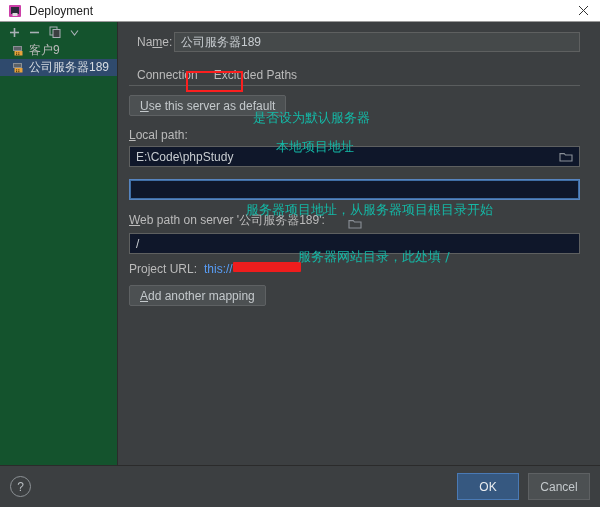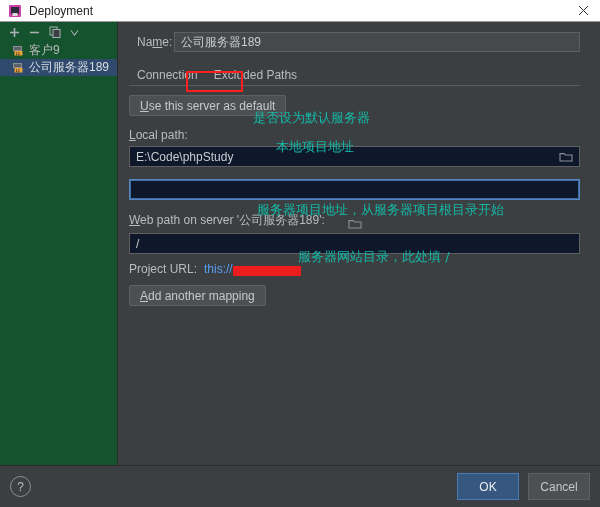--- a/index.html
+++ b/index.html
@@ -225,21 +225,21 @@
     display: flex;
     align-items: center;
     justify-content: center;
     color: #8a9097;
   }
   .folder-btn svg { display: block; }
 
   .url-row {
     margin-top: 8px;
     display: flex;
-    align-items: flex-end;
+    align-items: flex-start;
     font-size: 12px;
     white-space: nowrap;
   }
   .url-row .u-lbl { color: #bbbbbb; margin-right: 7px; }
   .url-row .u-proto { color: #589df6; }
   .redact {
     display: inline-block;
     height: 10px;
     width: 68px;
     background: #ee1d1d;
@@ -455,21 +455,21 @@
       <div class="btn" style="margin-top:9px;">
           <span class="u">A</span>
           <span>dd another mapping</span>
         </div>
 
     </div>
 
     <div class="anno-box" style="left:68px; top:49px; width:57px; height:21px;"></div>
     <div class="anno" style="left:135px; top:89px;">是否设为默认服务器</div>
     <div class="anno" style="left:158px; top:118px;">本地项目地址</div>
-    <div class="anno" style="left:139px; top:181px;">服务器项目地址，从服务器项目根目录开始</div>
+    <div class="anno" style="left:128px; top:181px;">服务器项目地址，从服务器项目根目录开始</div>
     <div class="anno" style="left:180px; top:228px;">服务器网站目录，此处填 /</div>
 
   </div>
 </div>
 
 <div id="bottombar">
   <div id="help-icon">?</div>
   <div class="spacer"></div>
   <div class="dlg-btn primary">OK</div>
   <div class="dlg-btn normal">Cancel</div>

